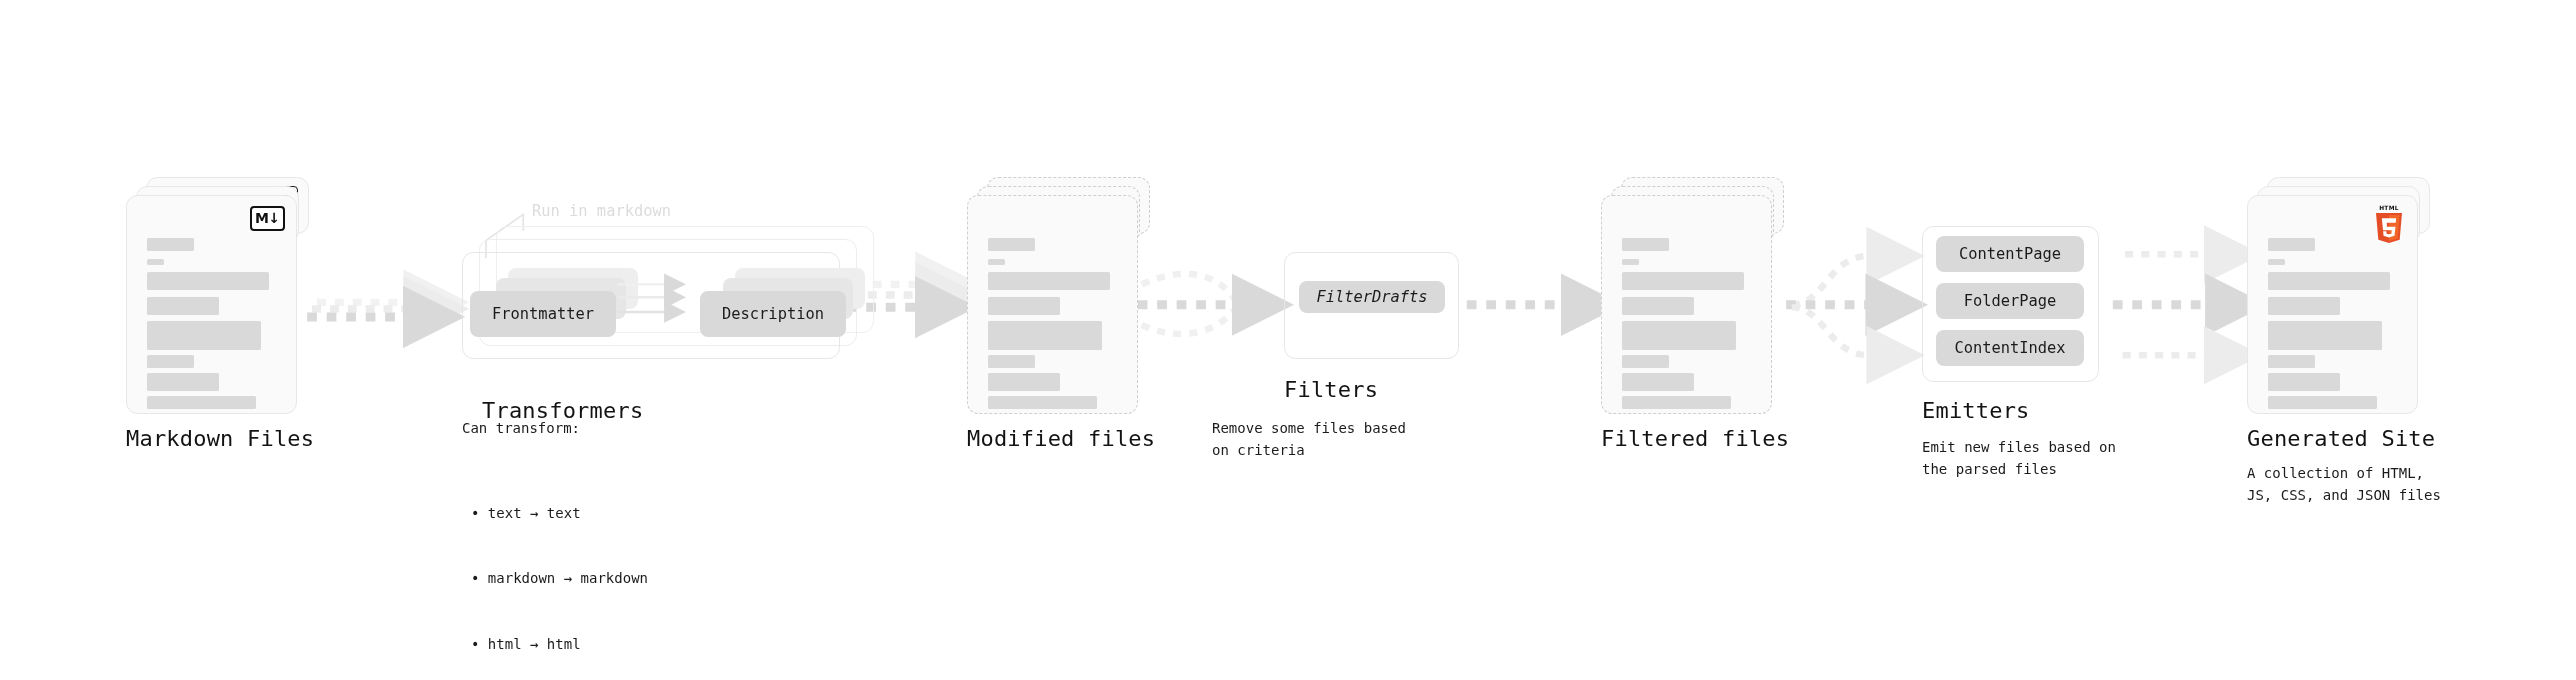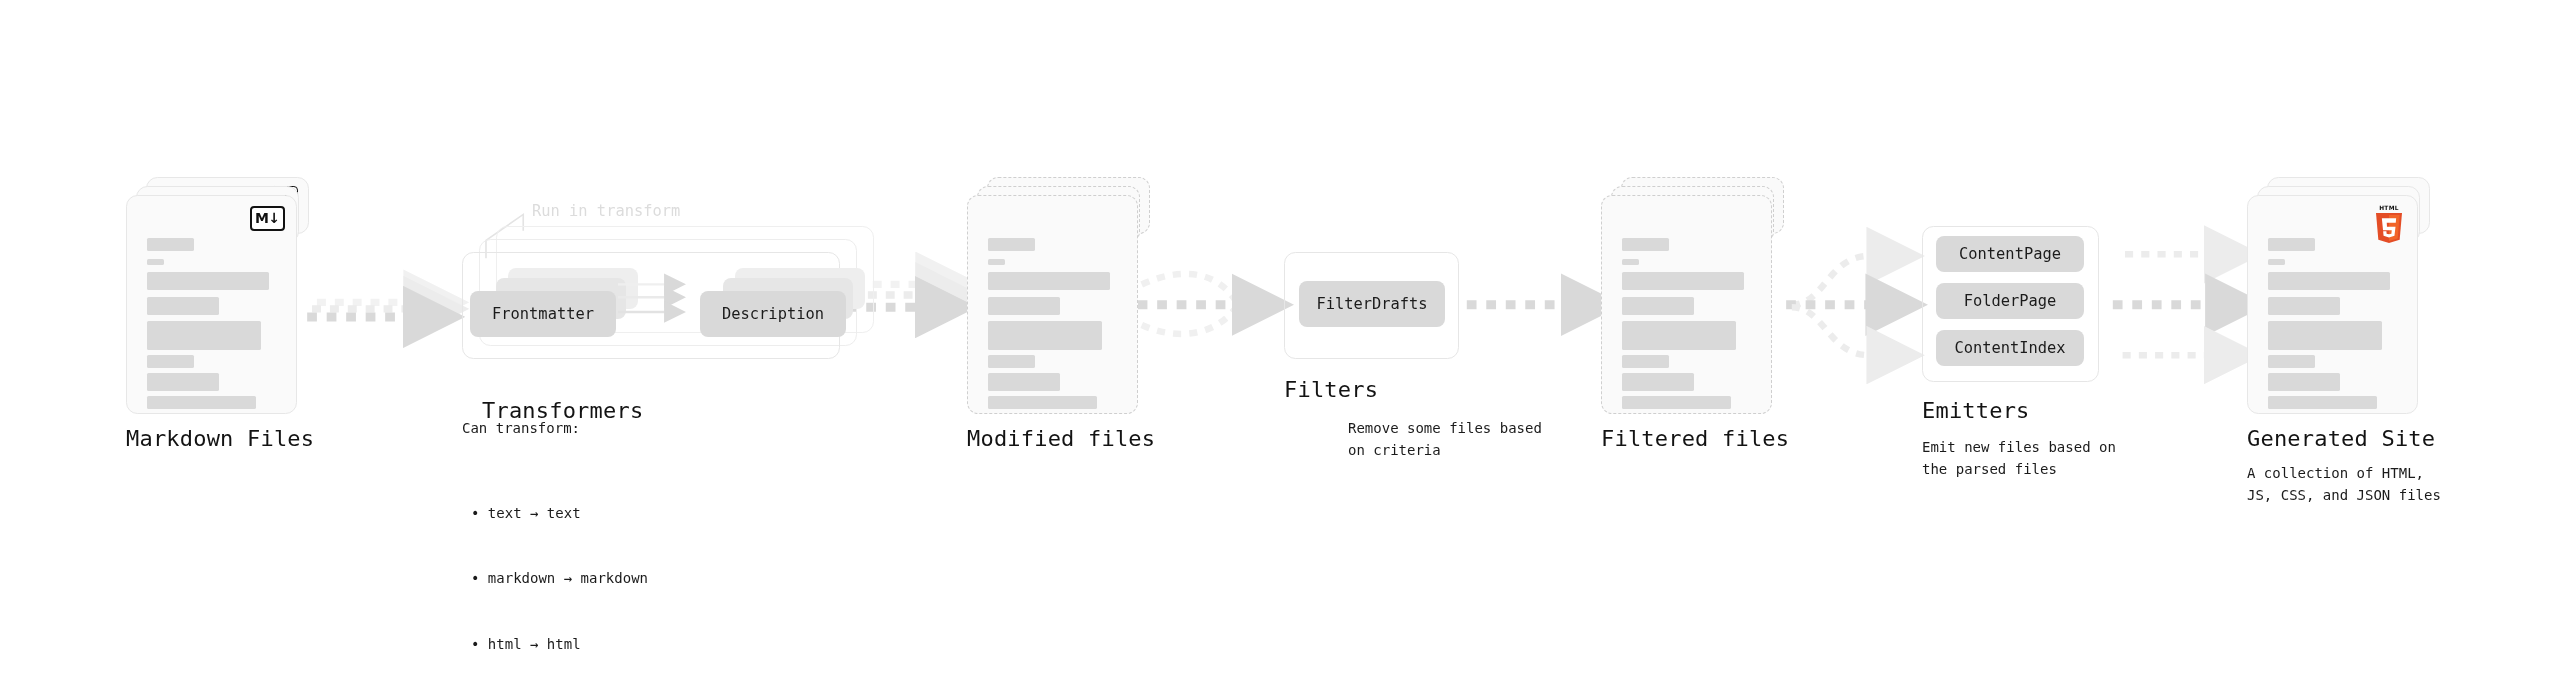--- a/index.html
+++ b/index.html
@@ -169,21 +169,21 @@
       <div class="skel" style="left:19.5px;top:159px;width:47px;height:13px;"></div>
       <div class="skel" style="left:19.5px;top:177px;width:72px;height:18px;"></div>
       <div class="skel" style="left:19.5px;top:200px;width:109px;height:13px;"></div>
     </div>
   </div>
   <div class="title" style="left:126px;top:426px;">Markdown Files</div>
 
   <svg class="abs" style="left:479px;top:195px;width:244px;height:81px;" viewBox="0 0 300 100" width="244" height="81">
     <path d="M8,78 L8,56 L54,24 L54,44" stroke="#e4e4e4" stroke-width="2" fill="none"></path>
   </svg>
-  <div class="sub-muted" style="left:532px;top:202px;">Run in transform</div>
+  <div class="sub-muted" style="left:532px;top:202px;">Run in markdown</div>
 
   <div class="group-box" style="left:496px;top:226px;width:378px;height:107px;border-color:#efefef;"></div>
   <div class="group-box" style="left:479px;top:239px;width:378px;height:107px;border-color:#ededed;"></div>
   <div class="group-box" style="left:462px;top:252px;width:378px;height:107px;"></div>
 
   <div class="pill ghost2" style="left:508px;top:268px;width:130px;height:41px;"></div>
   <div class="pill ghost1" style="left:496px;top:278px;width:130px;height:41px;"></div>
   <div class="pill" style="left:470px;top:291px;width:146px;height:46px;">Frontmatter</div>
 
   <svg class="abs" style="left:618px;top:276px;width:73px;height:54px;" viewBox="0 0 90 66" width="73" height="54">
@@ -214,23 +214,23 @@
       <div class="skel" style="left:19.5px;top:101px;width:72px;height:18px;"></div>
       <div class="skel" style="left:19.5px;top:125px;width:114px;height:29px;"></div>
       <div class="skel" style="left:19.5px;top:159px;width:47px;height:13px;"></div>
       <div class="skel" style="left:19.5px;top:177px;width:72px;height:18px;"></div>
       <div class="skel" style="left:19.5px;top:200px;width:109px;height:13px;"></div>
     </div>
   </div>
   <div class="title" style="left:967px;top:426px;">Modified files</div>
 
   <div class="group-box" style="left:1284px;top:252px;width:175px;height:107px;"></div>
-  <div class="pill" style="left:1299px;top:281px;width:146px;height:46px;">FilterDrafts</div>
+  <div class="pill" style="left:1299px;top:281px;width:146px;height:32px;font-style:italic;">FilterDrafts</div>
   <div class="title" style="left:1284px;top:377px;">Filters</div>
-  <div class="sub" style="left:1348px;top:418px;">Remove some files based
+  <div class="sub" style="left:1212px;top:418px;">Remove some files based
 on criteria</div>
 
   <div class="doc-stack" style="left:1601px;top:195px;">
     <div class="doc-card dashed back2"></div>
     <div class="doc-card dashed back1"></div>
     <div class="doc-card dashed front">
       <div class="skel" style="left:19.5px;top:42px;width:47px;height:13px;"></div>
       <div class="skel" style="left:19.5px;top:63px;width:17px;height:5.7px;"></div>
       <div class="skel" style="left:19.5px;top:76px;width:122px;height:18px;"></div>
       <div class="skel" style="left:19.5px;top:101px;width:72px;height:18px;"></div>

